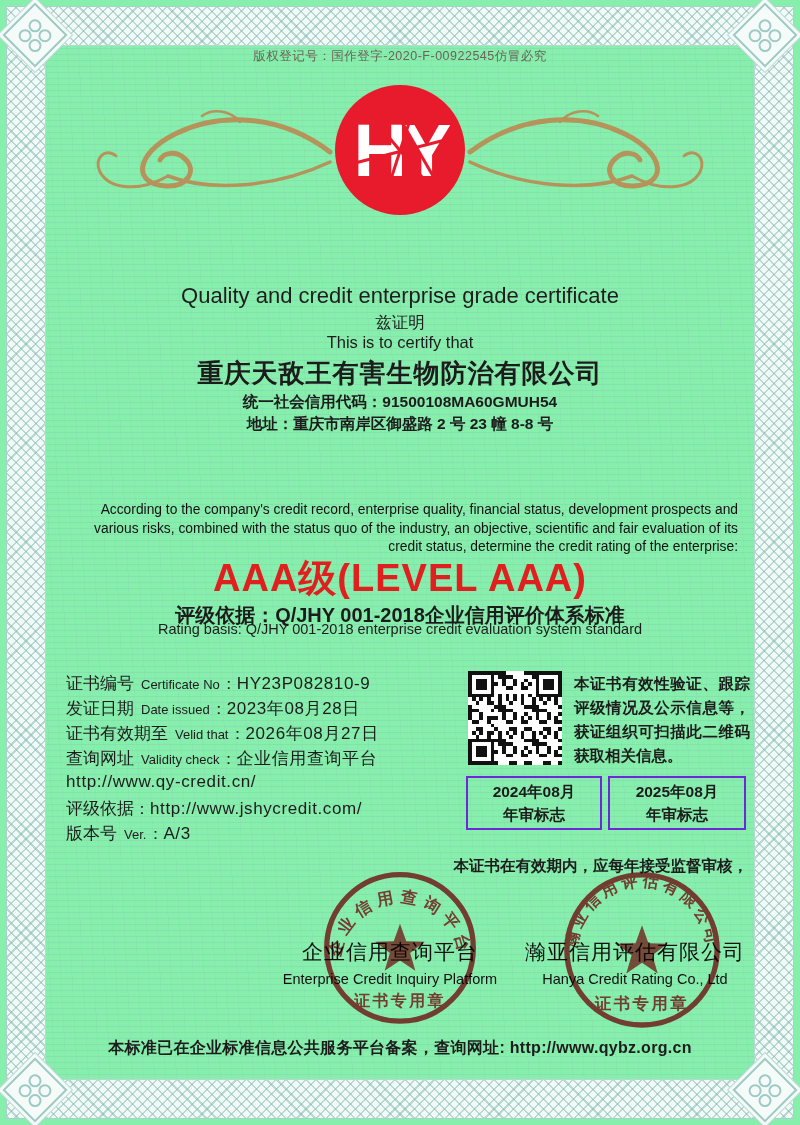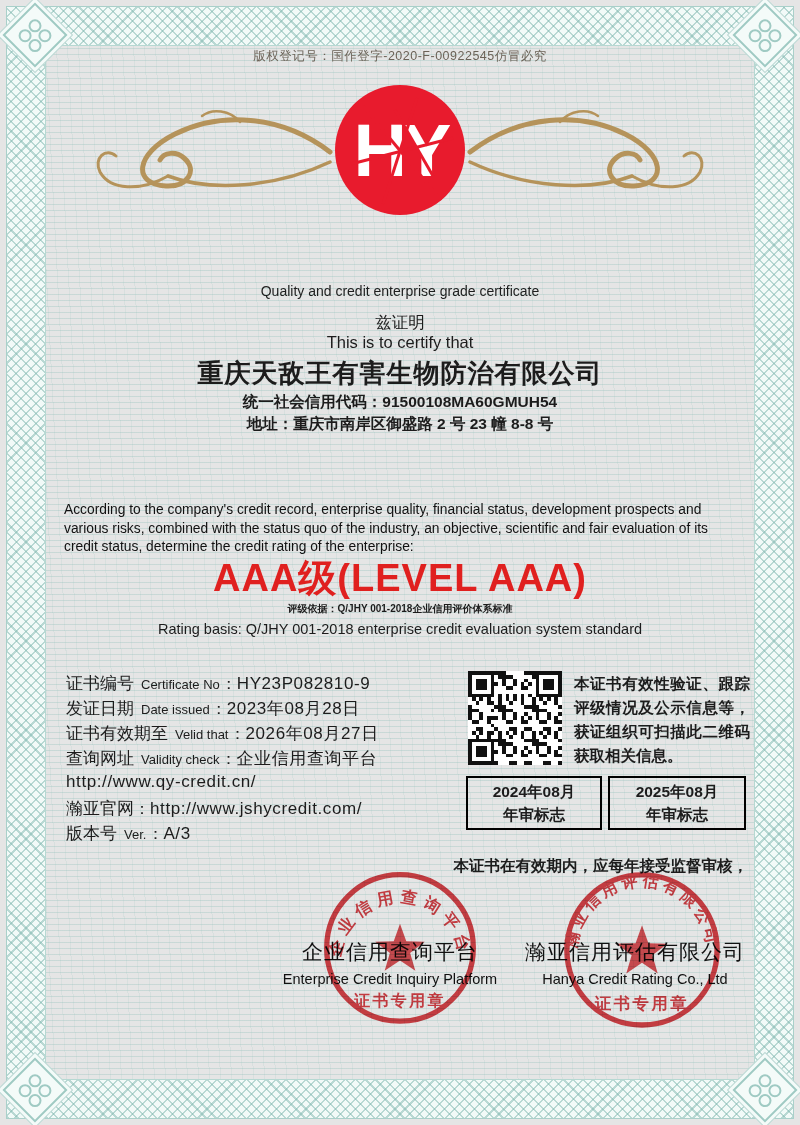--- a/index.html
+++ b/index.html
@@ -1,17 +1,17 @@
 <!DOCTYPE html>
 <html><head>
 <meta charset="utf-8">
 <style>
   html,body{margin:0;padding:0;background:#ffffff;}
   .page{
-    position:relative;width:800px;height:1125px;overflow:hidden;background:#e5e5e5;
+    position:relative;width:800px;height:1125px;overflow:hidden;background:#86efac;
     font-family:"Liberation Sans","DejaVu Sans",sans-serif;color:#1c1c1c;
   }
   
   .waves{
     position:absolute;inset:44px;
     background:
       repeating-linear-gradient(0deg, rgba(134,188,180,.30) 0 1px, rgba(255,255,255,0) 1px 6px),
       repeating-linear-gradient(87deg, rgba(134,188,180,.14) 0 1px, rgba(255,255,255,0) 1px 11px);
   }
   
@@ -32,43 +32,43 @@
   .corner .dot{width:9px;height:9px;border-radius:50%;border:2.5px solid #9fcac3;}
   .tl{left:5px;top:5px}.tr{right:5px;top:5px}.bl{left:5px;bottom:5px}.br{right:5px;bottom:5px}
   
   .abs{position:absolute;}
   .center{position:absolute;left:0;right:0;text-align:center;}
   
   .copyright{top:48px;font-size:12.5px;color:#6b6257;letter-spacing:.5px;}
   .logo-svg{position:absolute;left:325px;top:80px;}
   .flourish-svg{position:absolute;left:80px;top:100px;}
   .title-zh{top:230px;font-size:37px;font-weight:700;letter-spacing:3px;color:#141414;}
-  .title-en{top:283px;font-size:14px;color:#1e1e1e;}
+  .title-en{top:283px;font-size:22px;color:#1e1e1e;}
   .certify-zh{top:312px;font-size:16.5px;}
   .certify-en{top:333px;font-size:16.5px;}
   .company{top:356px;font-size:26px;font-weight:700;letter-spacing:1px;}
   .code-line{top:392px;font-size:15.5px;font-weight:600;}
   .addr-line{top:414px;font-size:15.5px;font-weight:600;}
   
   .para-zh{left:66px;top:450px;width:670px;font-size:16.5px;font-weight:600;line-height:25px;text-align:left;}
-  .para-en{left:64px;top:501px;width:674px;font-size:13.8px;line-height:18.5px;text-align:left;color:#111;}
+  .para-en{left:64px;top:501px;width:674px;font-size:13.8px;line-height:18.5px;text-align:right;color:#111;}
   .rating-level{top:553px;font-size:38px;font-weight:800;color:#e0201f;letter-spacing:1px;}
-  .basis-zh{top:602px;font-size:10px;font-weight:600;}
+  .basis-zh{top:602px;font-size:20px;font-weight:600;}
   .basis-en{top:621px;font-size:14.5px;}
   
   .info{left:66px;top:672px;position:absolute;}
   .info-row{height:25px;white-space:nowrap;}
   .info-row .zh{font-size:17px;text-align:right;}
   .info-row .en{font-size:13px;margin:0 1px 0 7px;}
   .info-row .sep{font-size:16px;}
   .info-row .val{font-size:17px;letter-spacing:.6px;}
   
   .qr{position:absolute;left:468px;top:671px;width:94px;height:94px;background:#fff;}
   .qr-note{position:absolute;left:574px;top:672px;width:176px;font-size:15.5px;line-height:24px;font-weight:600;text-align:justify;}
-  .annual-box{position:absolute;top:776px;height:48px;border:2px solid #000000;
+  .annual-box{position:absolute;top:776px;height:48px;border:2px solid #6d28d9;
       text-align:center;font-size:15.5px;font-weight:600;line-height:23px;padding-top:2px;background:rgba(255,255,255,.0);}
   .box1{left:466px;width:132px;}
   .box2{left:608px;width:134px;}
   .supervision{position:absolute;left:430px;top:834px;width:318px;text-align:right;font-size:15.5px;font-weight:600;line-height:24px;margin-top:20px;}
   
   .issuer{position:absolute;text-align:center;z-index:3;}
   .issuer .nz{font-size:21px;letter-spacing:1px;color:#101010;}
   .issuer .ne{font-size:14.5px;margin-top:5px;color:#101010;}
   .iss-left{left:272px;top:938px;width:236px;}
   .iss-right{left:512px;top:938px;width:246px;}
@@ -175,21 +175,21 @@
     <div class="info-row">
       <span class="zh">证书有效期至</span><span class="en">Velid that</span><span class="sep">：</span><span class="val">2026年08月27日</span>
     </div>
     <div class="info-row">
       <span class="zh">查询网址</span><span class="en">Validity check</span><span class="sep">：</span><span class="val">企业信用查询平台</span>
     </div>
     <div class="info-row">
       <span class="val">http://www.qy-credit.cn/</span>
     </div>
     <div class="info-row">
-      <span class="zh">瀚亚官网</span><span class="sep">：</span><span class="val">http://www.jshycredit.com/</span>
+      <span class="zh">评级依据</span><span class="sep">：</span><span class="val">http://www.jshycredit.com/</span>
     </div>
     <div class="info-row">
       <span class="zh">版本号</span><span class="en">Ver.</span><span class="sep">：</span><span class="val">A/3</span>
     </div>
   </div>
 
   <div class="qr"><svg width="94" height="94" viewBox="0 0 94 94" shape-rendering="crispEdges" fill="#111">
         <rect x="0.00" y="0.00" width="3.76" height="3.76"></rect>
         <rect x="3.76" y="0.00" width="3.76" height="3.76"></rect>
         <rect x="7.52" y="0.00" width="3.76" height="3.76"></rect>
@@ -504,14 +504,15 @@
   <svg class="seal" style="left:558px;top:863px" width="168" height="168" viewBox="0 0 170 170">
     <circle cx="85" cy="88" r="76" fill="none" stroke="#d4272e" stroke-width="5.5"></circle>
     <path id="arcR" d="M 21.3,107.1 A 66,66 0 1 1 148.7,107.1" fill="none"></path>
     <text fill="#d4272e" font-size="16" letter-spacing="4">
       <textPath href="#arcR" startOffset="50%" text-anchor="middle">瀚亚信用评估有限公司</textPath>
     </text>
     <polygon fill="#d4272e" fill-opacity="0.92" points="85,63 91.5,81.1 110.7,81.7 95.5,93.4 100.9,111.8 85,101 69.1,111.8 74.5,93.4 59.3,81.7 78.5,81.1"></polygon>
     <text x="85" y="148" text-anchor="middle" fill="#d4272e" font-size="16.5" letter-spacing="2.5">证书专用章</text>
   </svg>
 
+  <div class="center footer-note">本标准已在企业标准信息公共服务平台备案，查询网址: http://www.qybz.org.cn</div>
 
 </div>
 
 </body></html>

